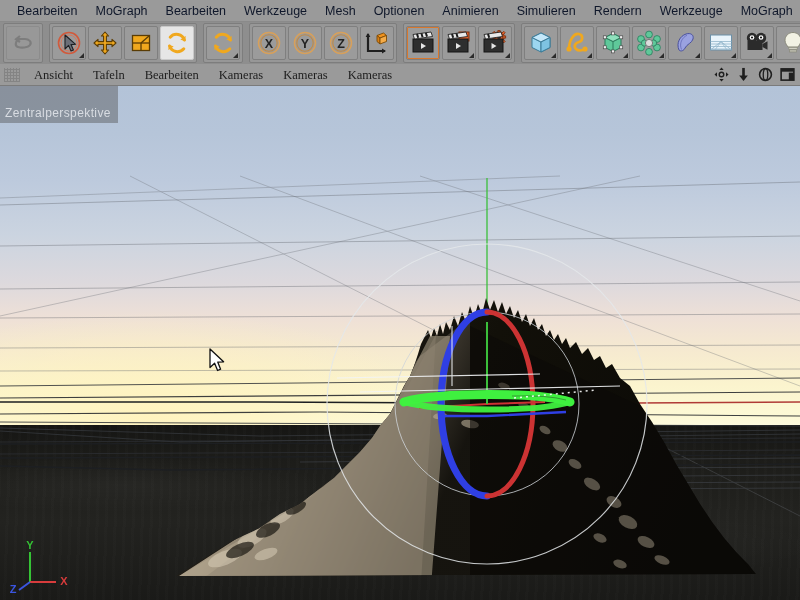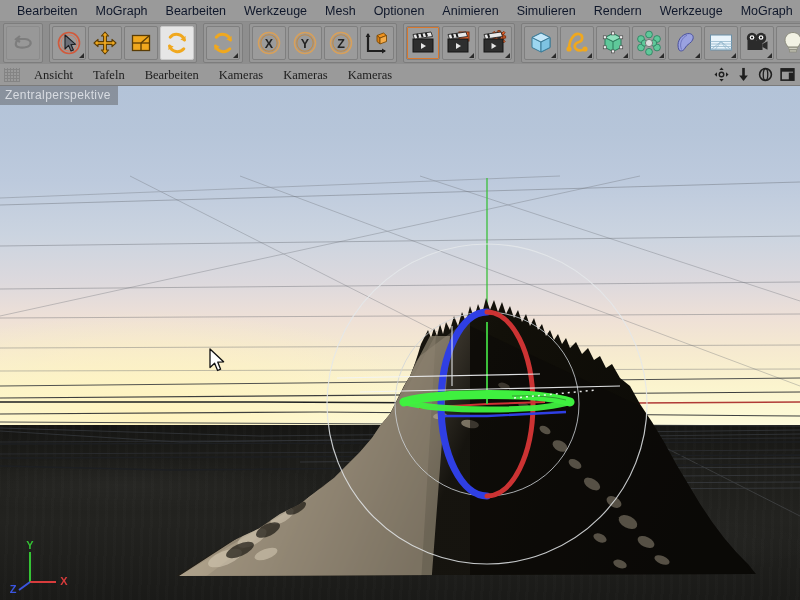--- a/index.html
+++ b/index.html
@@ -87,21 +87,21 @@
   }
   .gridlines{position:absolute;left:0;top:0;width:800px;height:514px;}
   .mountain{position:absolute;left:0;top:0;width:800px;height:514px;}
   .gizmo{position:absolute;left:0;top:0;width:800px;height:514px;}
 
   
   .vplabel{
     position:absolute;left:0;top:0;
     font-size:12px;color:#d8dce2;
     background:rgba(120,126,134,.72);
-    padding:2px 7px 3px 5px;letter-spacing:.4px;
+    padding:20px 7px 3px 5px;letter-spacing:.4px;
   }
   
   .axisgiz{position:absolute;left:6px;bottom:6px;width:72px;height:56px;}
   .axisgiz text{font-family:"Liberation Sans", sans-serif;font-size:11px;font-weight:bold;}
 
   
   .cursor{position:absolute;pointer-events:none;}
 </style>
 </head>
 <body>

